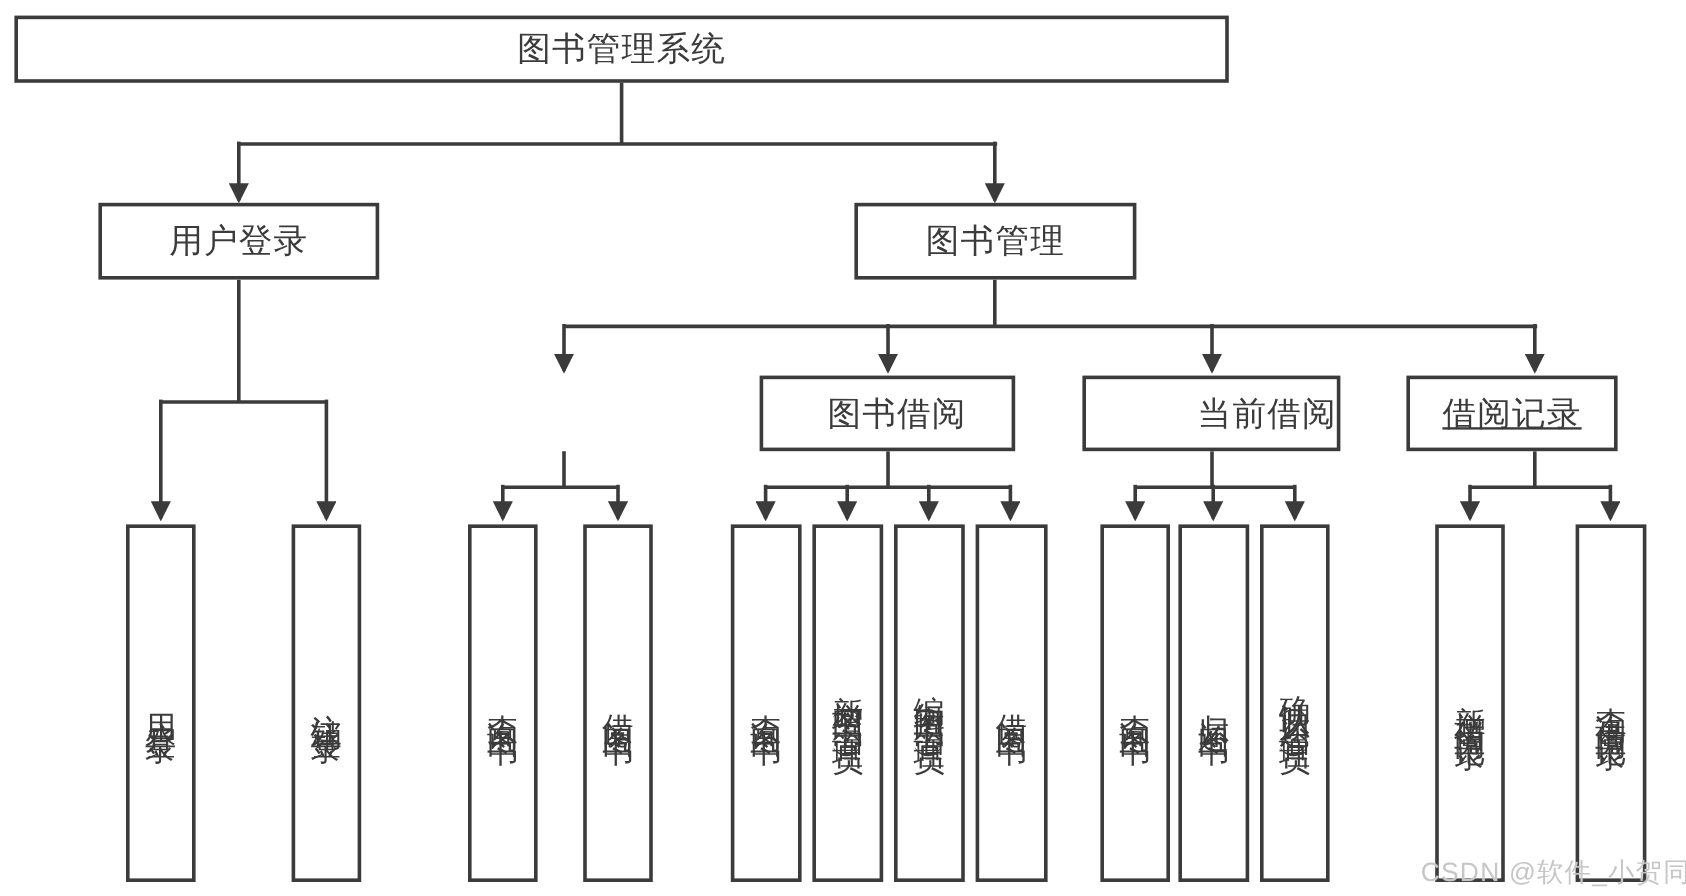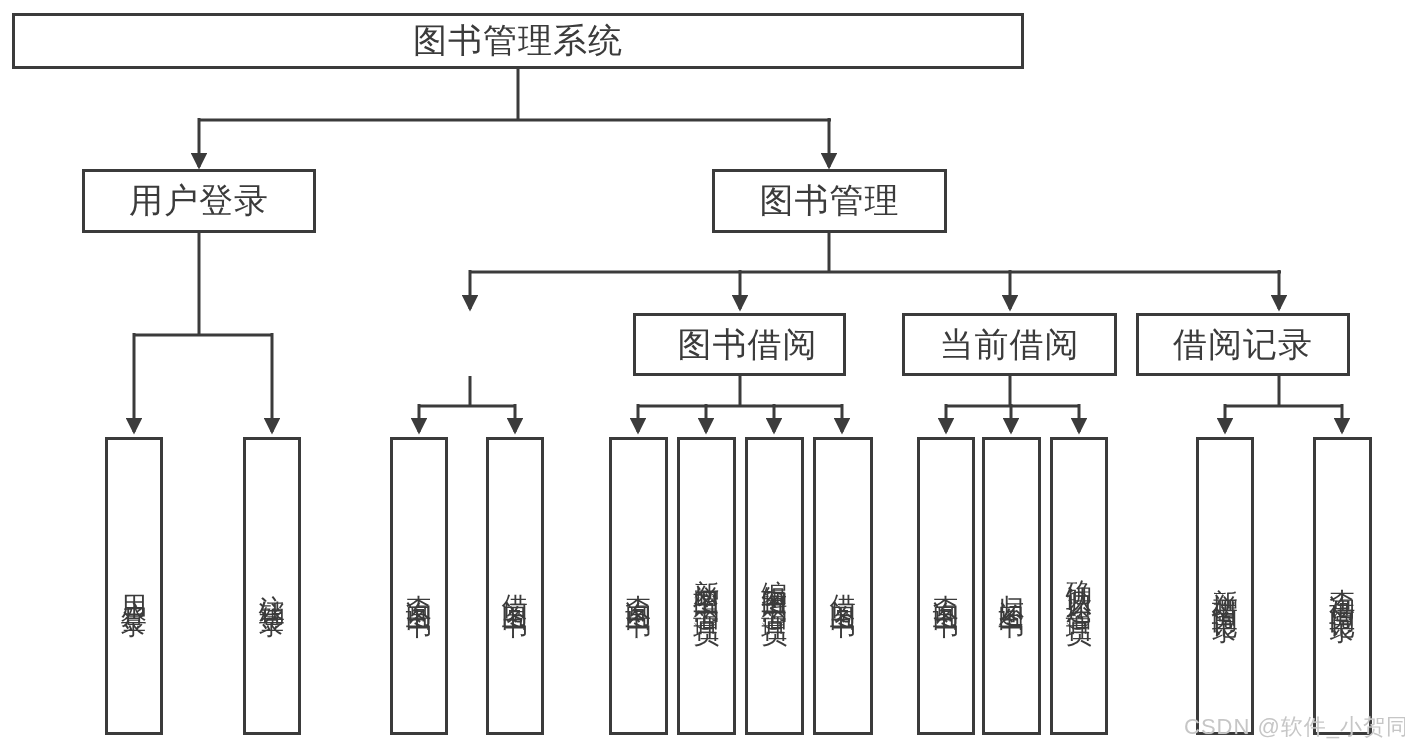--- a/index.html
+++ b/index.html
@@ -16,21 +16,21 @@
   .box{
     position:absolute;
     box-sizing:border-box;
     background:#ffffff;
     border:3px solid #3b3b3b;
     display:flex;
     align-items:center;
     justify-content:center;
   }
   .hlabel{
-    font-size:34px;
+    font-size:28px;
     letter-spacing:1px;
     white-space:nowrap;
     color:#3b3b3b;
   }
   .vlabel{
     writing-mode:vertical-rl;
     text-orientation:mixed;
     font-size:26px;
     line-height:1.1;
     letter-spacing:6px;
@@ -108,24 +108,24 @@
   <div class="box" style="left:82px;top:169px;width:234px;height:64px;">
     <span class="hlabel">用户登录</span>
   </div>
   <div class="box" style="left:712px;top:169px;width:235px;height:64px;text-align:right;">
     <span class="hlabel">图书管理</span>
   </div>
 
   <div class="box" style="left:633px;top:313px;width:213px;height:63px;padding-left:16px;">
     <span class="hlabel">图书借阅</span>
   </div>
-  <div class="box" style="left:902px;top:313px;width:215px;height:63px;">
+  <div class="box" style="left:902px;top:313px;width:215px;height:63px;justify-content:flex-end;">
     <span class="hlabel">当前借阅</span>
   </div>
-  <div class="box" style="left:1136px;top:313px;width:214px;height:63px;">
+  <div class="box" style="left:1172px;top:313px;width:176px;height:63px;text-decoration:underline;">
     <span class="hlabel">借阅记录</span>
   </div>
 
   <div class="box" style="left:105px;top:437px;width:58px;height:298px;">
     <span class="vlabel">用户登录</span>
   </div>
   <div class="box" style="left:243px;top:437px;width:58px;height:298px;">
     <span class="vlabel">注销登录</span>
   </div>
 

